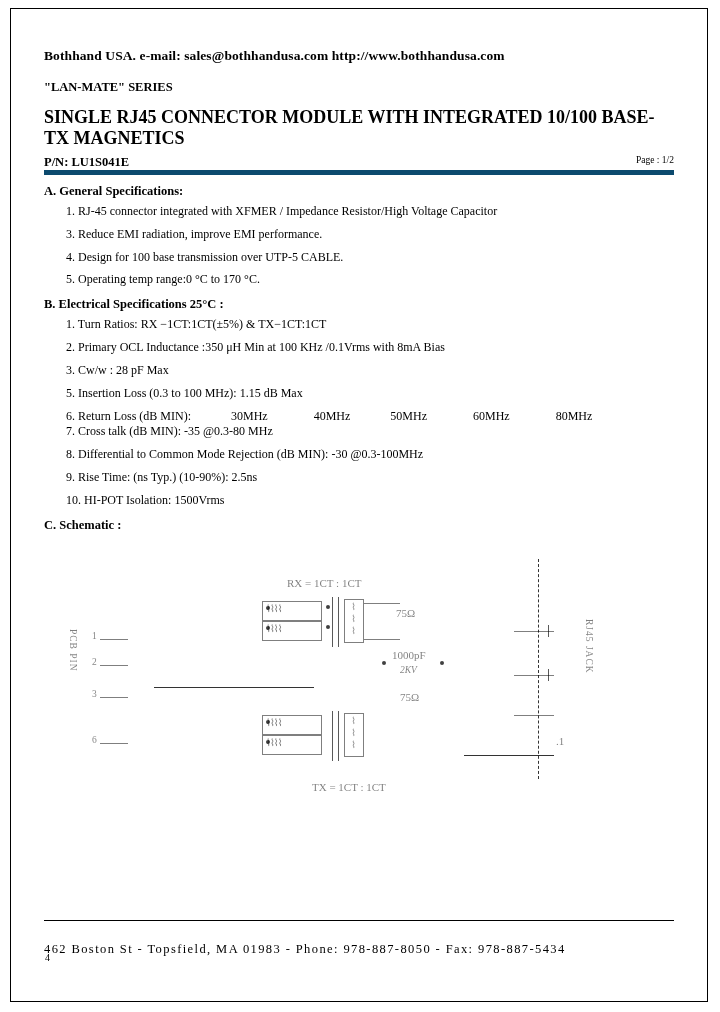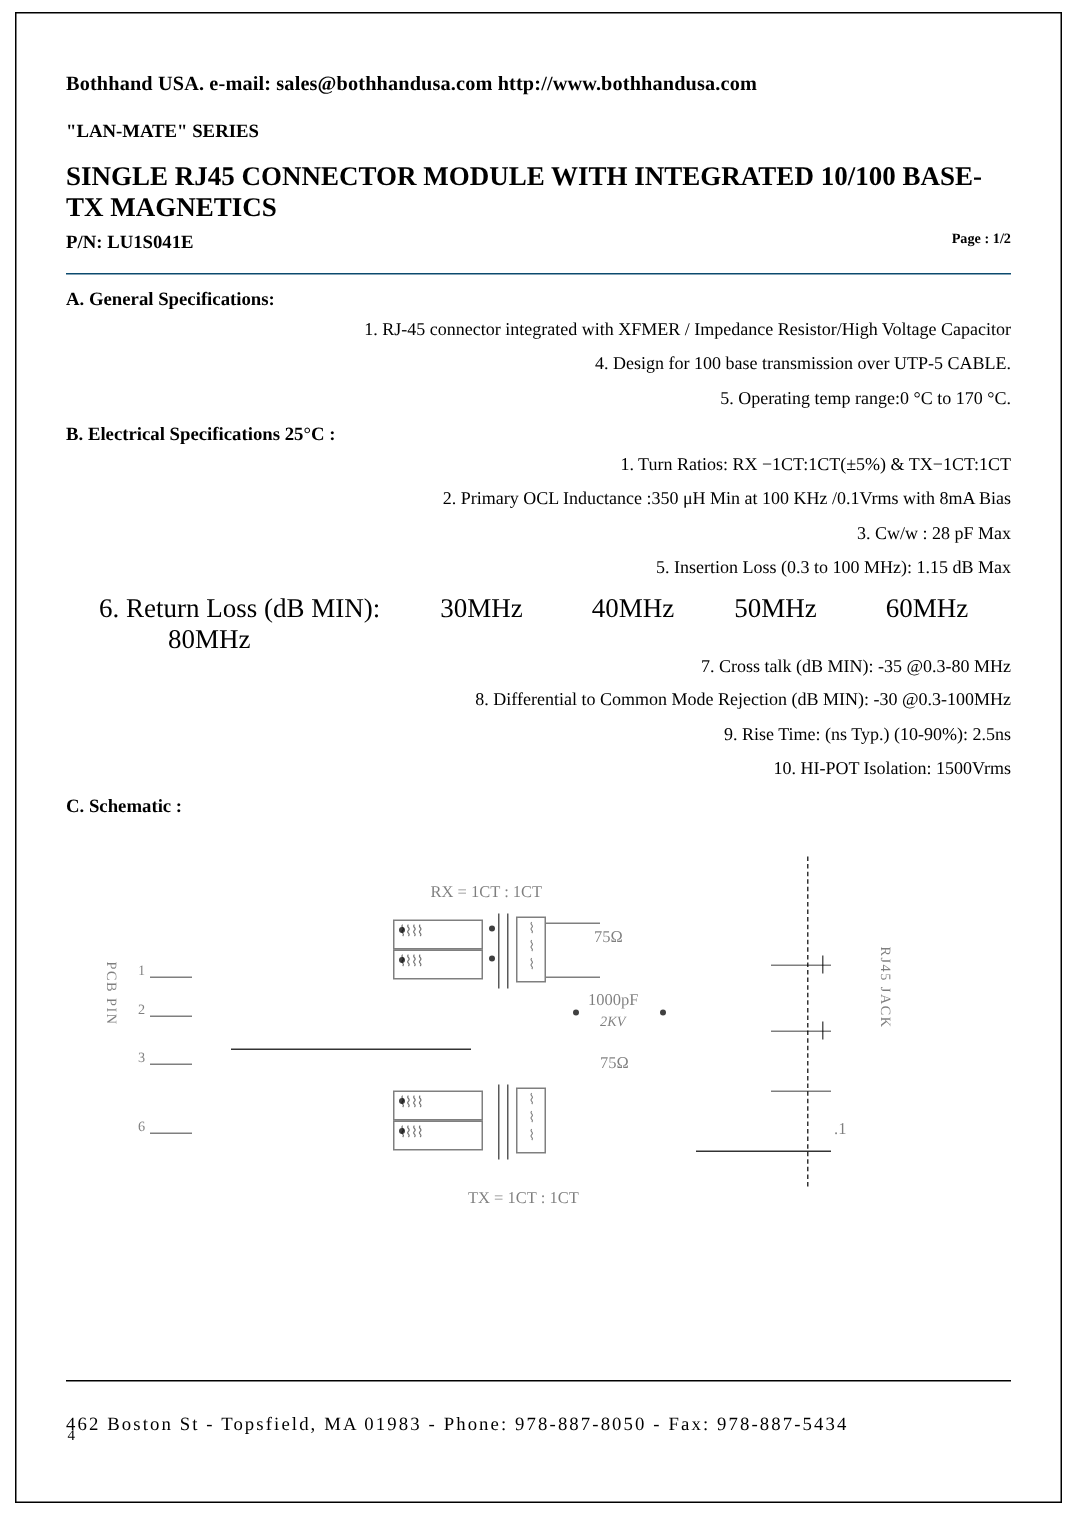--- a/index.html
+++ b/index.html
@@ -42,52 +42,51 @@
     font-weight: bold;
     margin-bottom: 12px;
   }
   .title-line {
     font-size: 18px;
     font-weight: bold;
     margin-bottom: 3px;
   }
   .pn-row {
     position: relative;
-    border-bottom: 1px solid #0c4a6e;
-    padding-bottom: 14px;
+    border-bottom: 5px solid #0c4a6e;
+    padding-bottom: 2px;
     margin-bottom: 9px;
     height: 16px;
   }
   .pn {
     font-size: 12.5px;
     font-weight: bold;
   }
   .page-num {
     position: absolute;
     right: 0;
     top: 3px;
     font-size: 9.5px;
-    font-weight: bold;
+    font-weight: normal;
   }
   .sec-head {
     font-size: 12.5px;
     font-weight: bold;
     margin: 0 0 6px 0;
   }
   .sec-head.b { margin-top: 10px; }
   .sec-head.c { margin-top: 10px; }
   .item {
     font-size: 12px;
     margin: 0 0 9px 0;
     padding-left: 22px;
     line-height: 1.15;
-    text-align: right;
   }
   .rl-head {
-    font-size: 18px;
+    font-size: 12px;
     padding-left: 22px;
     margin-bottom: 1px;
   }
   .rl-vals {
     font-size: 12px;
     padding-left: 140px;
     margin-bottom: 9px;
   }
   .sp-w1 { display:inline-block; width: 46px; }
   .sp-w2 { display:inline-block; width: 40px; }
@@ -191,20 +190,21 @@
 
     <div class="title-line">SINGLE RJ45 CONNECTOR MODULE WITH INTEGRATED 10/100 BASE-TX MAGNETICS</div>
 
     <div class="pn-row">
       <span class="pn">P/N: LU1S041E</span>
       <span class="page-num">Page : 1/2</span>
     </div>
 
     <div class="sec-head">A.  General Specifications:</div>
     <div class="item">1. RJ-45 connector integrated with XFMER / Impedance Resistor/High Voltage Capacitor</div>
+    <div class="item">3. Reduce EMI radiation, improve EMI performance.</div>
     <div class="item">4. Design for 100 base transmission over UTP-5 CABLE.</div>
     <div class="item">5. Operating temp range:0 °C to 170 °C.</div>
 
     <div class="sec-head b">B. Electrical Specifications 25°C :</div>
     <div class="item">1. Turn Ratios: RX −1CT:1CT(±5%) &amp; TX−1CT:1CT</div>
     <div class="item">2. Primary OCL Inductance :350 μH Min at 100 KHz /0.1Vrms with 8mA Bias</div>
     <div class="item">3. Cw/w : 28 pF Max</div>
     <div class="item">5. Insertion Loss (0.3 to 100 MHz): 1.15 dB Max</div>
 
     <div class="rl-head">

